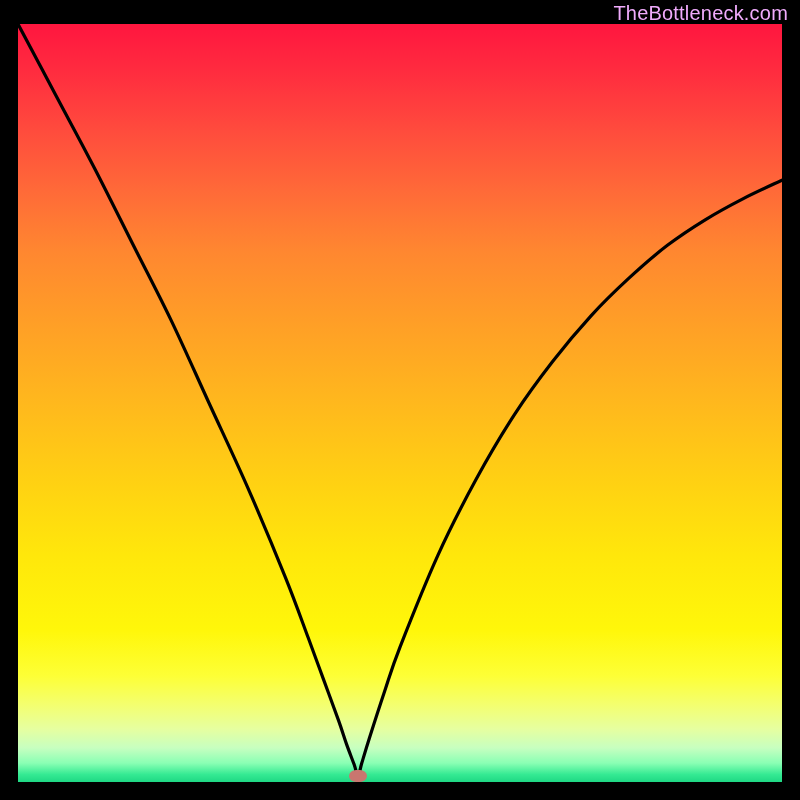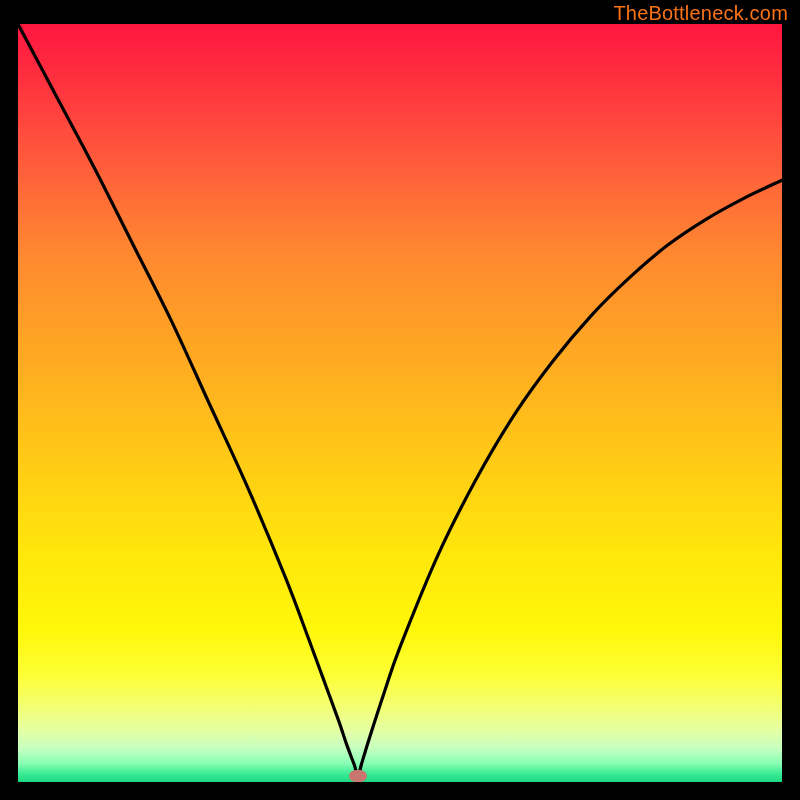--- a/index.html
+++ b/index.html
@@ -14,21 +14,21 @@
   .frame {
     position: relative;
     width: 800px;
     height: 800px;
     background: #000;
   }
   .watermark {
     position: absolute;
     top: 2px;
     right: 12px;
-    color: #f97316;
+    color: #f0abfc;
     font-size: 20px;
     font-weight: 400;
     letter-spacing: 0.2px;
     z-index: 10;
   }
   .plot {
     position: absolute;
     left: 18px;
     top: 24px;
     width: 764px;

